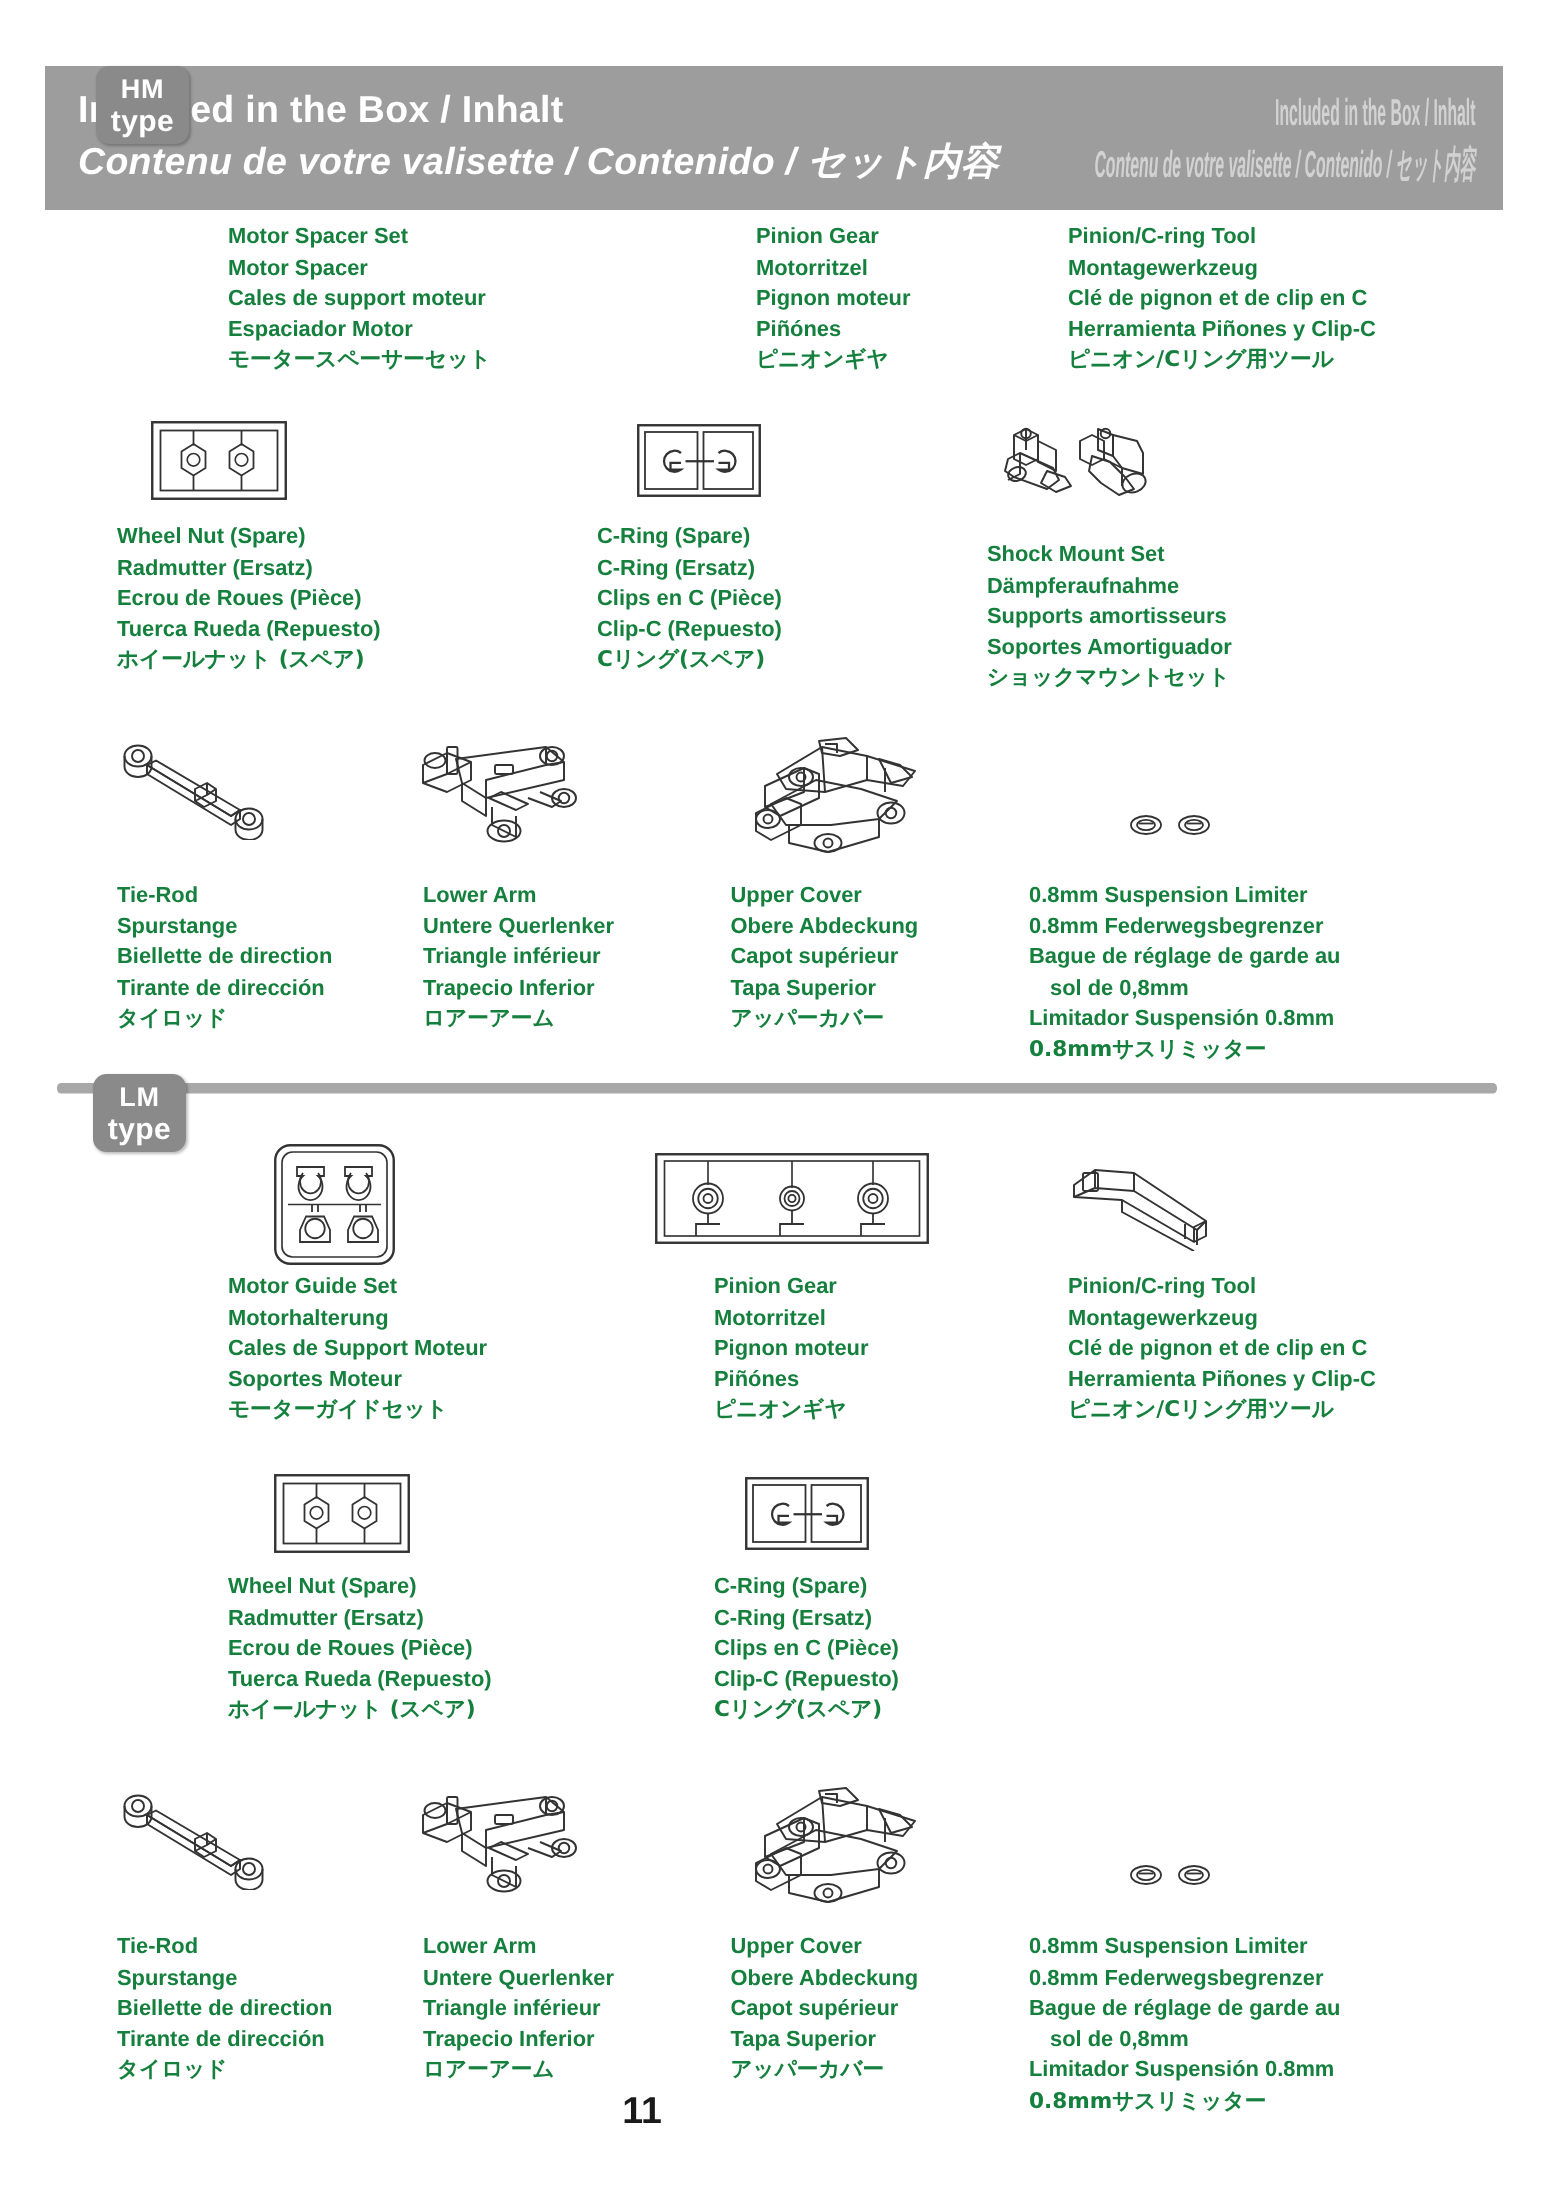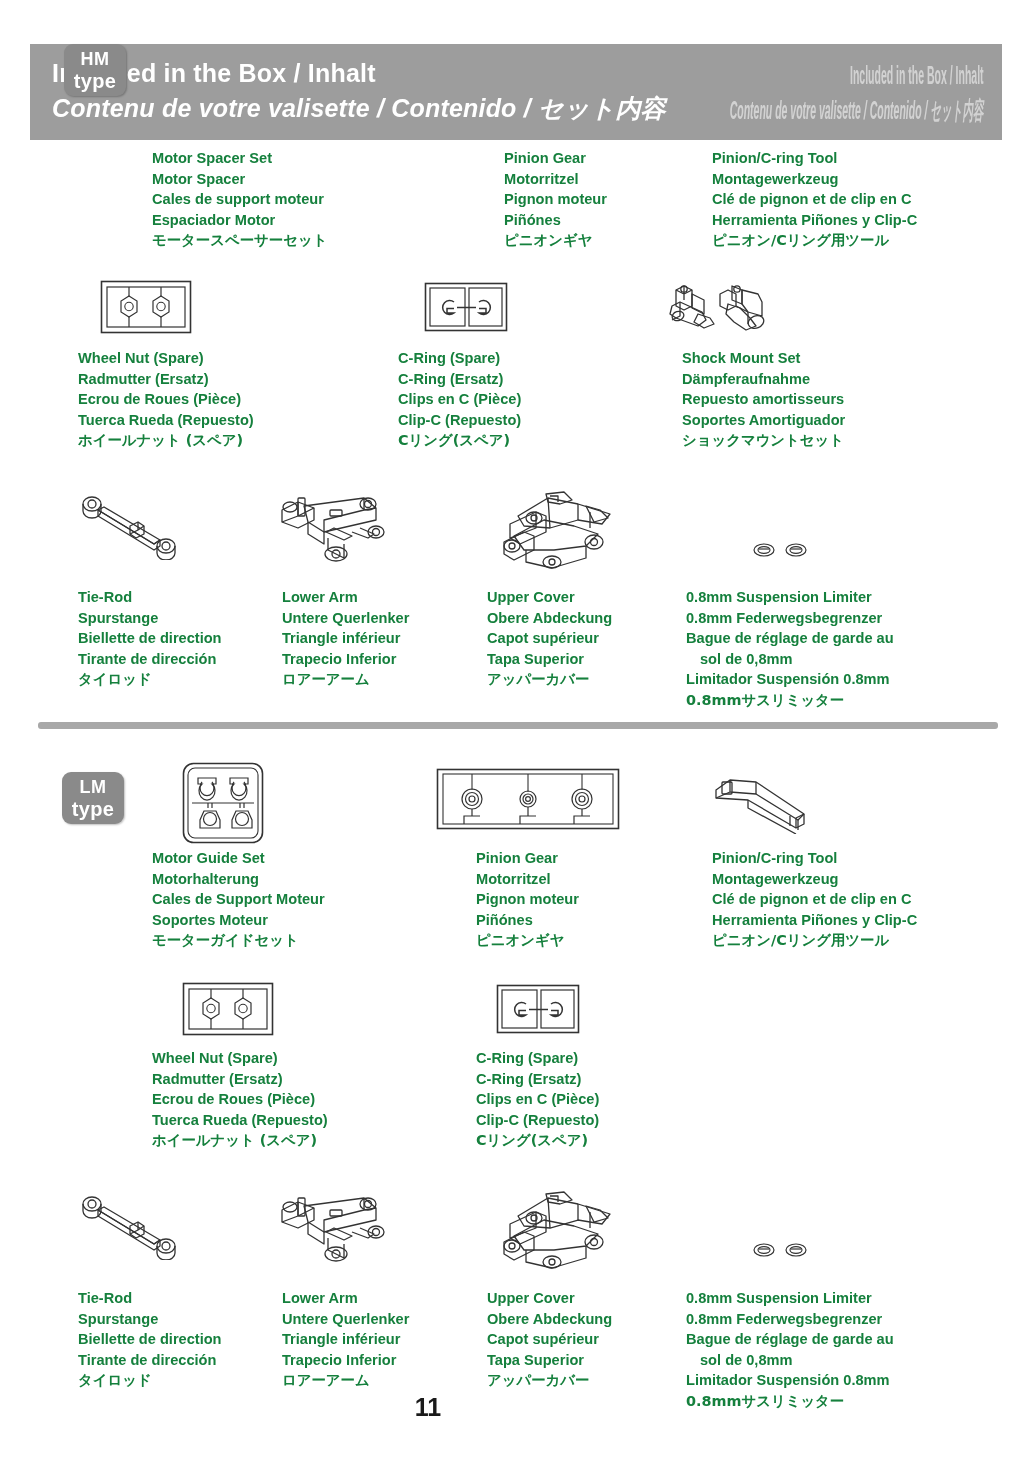--- a/index.html
+++ b/index.html
@@ -78,21 +78,21 @@
     padding-top: 3px;
     letter-spacing: 0.5px;
   }
   .type-badge .bb {
     display: block;
     font-size: 20px; font-weight: bold;
     line-height: 18px;
     letter-spacing: 0.3px;
   }
   #badge-hm { left: 64px; top: 44px; }
-  #badge-lm { left: 62px; top: 772px; }
+  #badge-lm { left: 62px; top: 716px; }
 
   
   .divider {
     position: absolute;
     left: 38px; top: 722px;
     width: 960px; height: 7px;
     background: #a8a8a8;
     border-radius: 3px;
   }
 
@@ -224,24 +224,24 @@
   <span class="ln">Tuerca Rueda (Repuesto)</span>
   <span class="ln jp">ホイールナット (スペア)</span>
 </div>
 <div class="label-block" style="left:398px; top:348px;">
   <span class="ln">C-Ring (Spare)</span>
   <span class="ln">C-Ring (Ersatz)</span>
   <span class="ln">Clips en C (Pièce)</span>
   <span class="ln">Clip-C (Repuesto)</span>
   <span class="ln jp">Cリング(スペア)</span>
 </div>
-<div class="label-block" style="left:658px; top:348px;margin-left:24px;">
+<div class="label-block" style="left:658px; top:360px;">
   <span class="ln">Shock Mount Set</span>
   <span class="ln">Dämpferaufnahme</span>
-  <span class="ln">Repuesto amortisseurs</span>
+  <span class="ln">Supports amortisseurs</span>
   <span class="ln">Soportes Amortiguador</span>
   <span class="ln jp">ショックマウントセット</span>
 </div>
 
 <div class="figure" style="left:78px; top:490px;">
   <svg width="108" height="70" viewBox="0 0 108 70">
     <g fill="none" stroke="#333" stroke-width="1.3" stroke-linejoin="round">
       <ellipse cx="14" cy="14" rx="9" ry="7"></ellipse>
       <path d="M 5 14 L 5 21 A 9 7 0 0 0 23 21 L 23 14"></path>
       <circle cx="14" cy="14" r="4"></circle>

